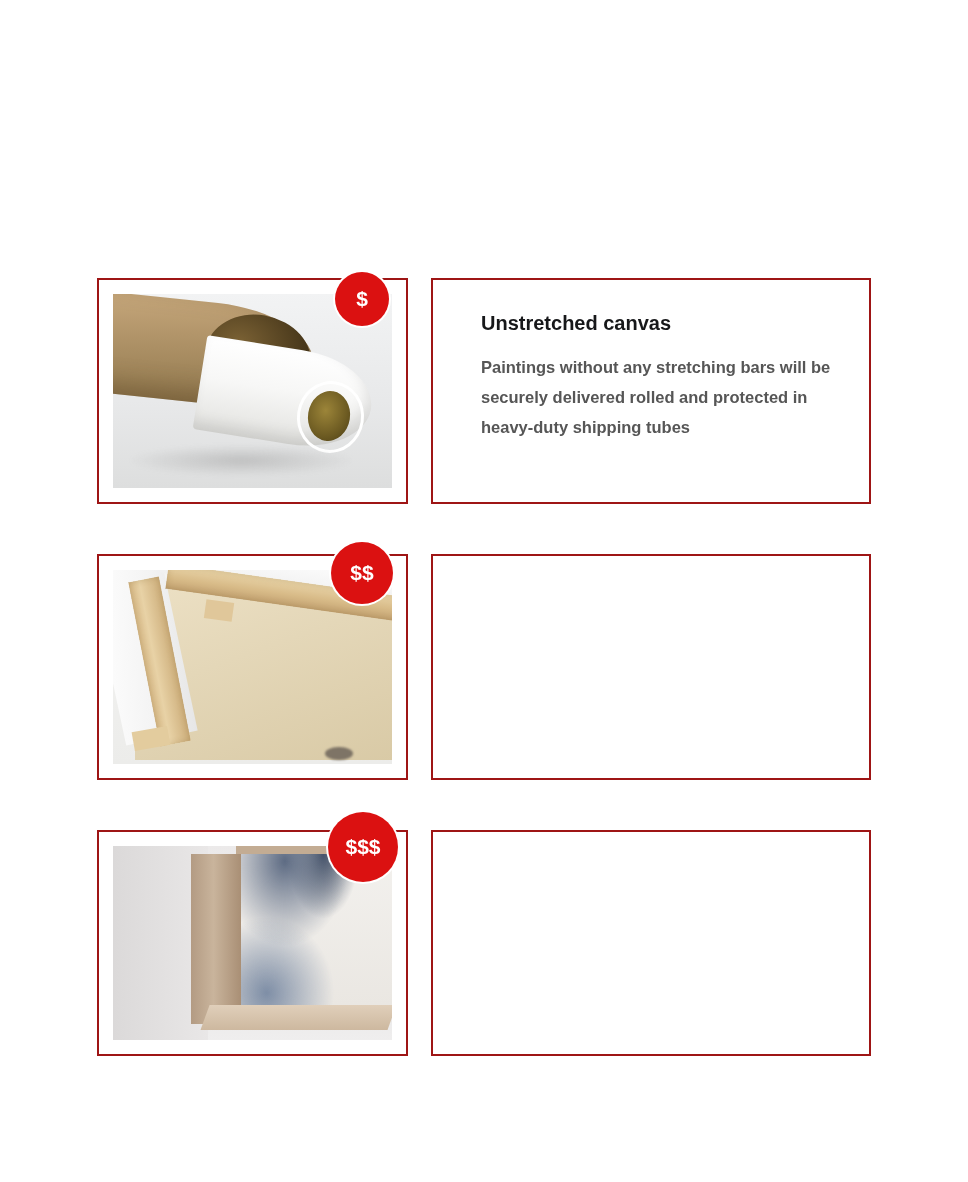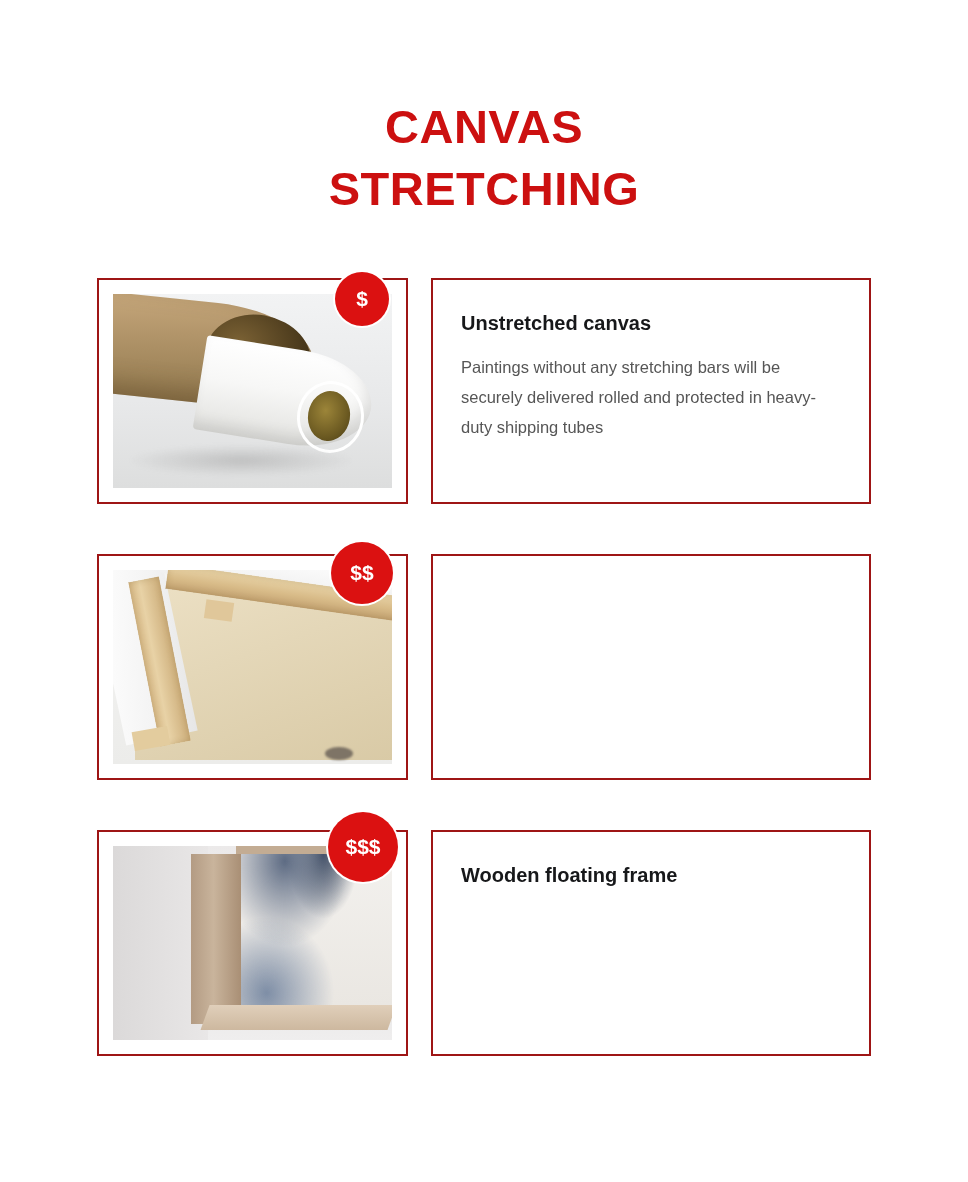--- a/index.html
+++ b/index.html
@@ -280,45 +280,41 @@
 
   
   .text-card {
     position: absolute;
     left: 431px;
     top: 0;
     width: 440px;
     height: 226px;
     border: 2px solid #9E1515;
     background: #ffffff;
-    padding: 30px 32px 0 28px;
+    padding: 30px 32px 0 48px;
   }
   .card-title {
     color: #17181A;
     font-size: 20px;
     font-weight: 700;
     line-height: 26px;
     margin-bottom: 16px;
   }
   .card-body {
     color: #565656;
     font-size: 16.5px;
     line-height: 30px;
-    font-weight: 400;
+    font-weight: 700;
   }
 </style>
 </head>
 <body>
 
 <div class="page">
 
-  <div class="title-block">
-    <span class="title-line">CANVAS</span>
-    <span class="title-line">STRETCHING</span>
-  </div>
 
   <div class="rows">
 
     <div class="row">
       <div class="img-frame">
         <div class="photo photo-tube">
           <div class="tube-body"></div>
           <div class="tube-mouth"></div>
           <div class="roll"></div>
           <div class="roll-end"></div>
@@ -356,18 +352,17 @@
         <div class="photo photo-frame3">
           <div class="wall-shadow"></div>
           <div class="art"></div>
           <div class="frame-top-edge"></div>
           <div class="frame-side"></div>
           <div class="frame-bottom"></div>
         </div>
       </div>
       <div class="badge badge-3">$$$</div>
       <div class="text-card">
-        <div class="card-title">Wooden floating frame</div>
       </div>
     </div>
 
   </div>
 </div>
 
 </body></html>

